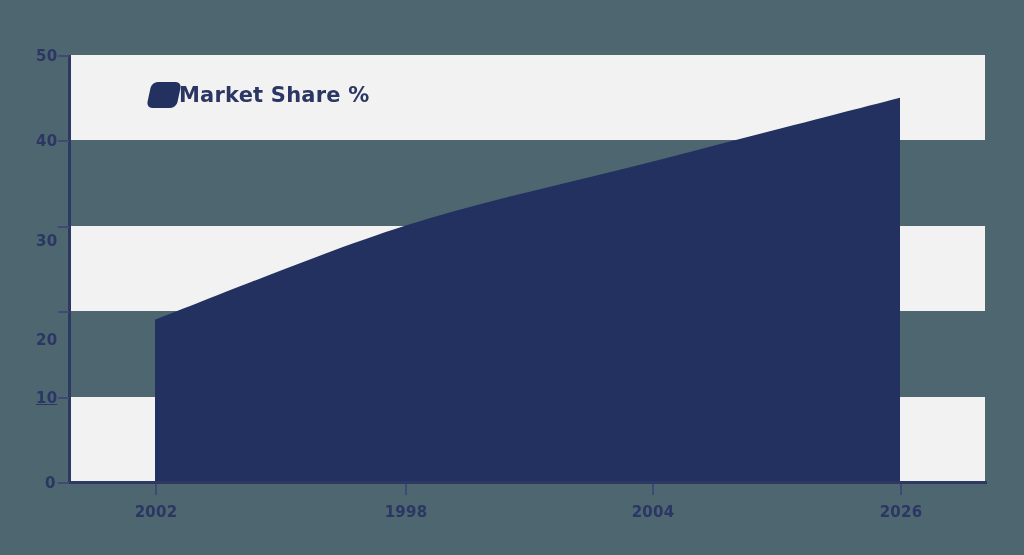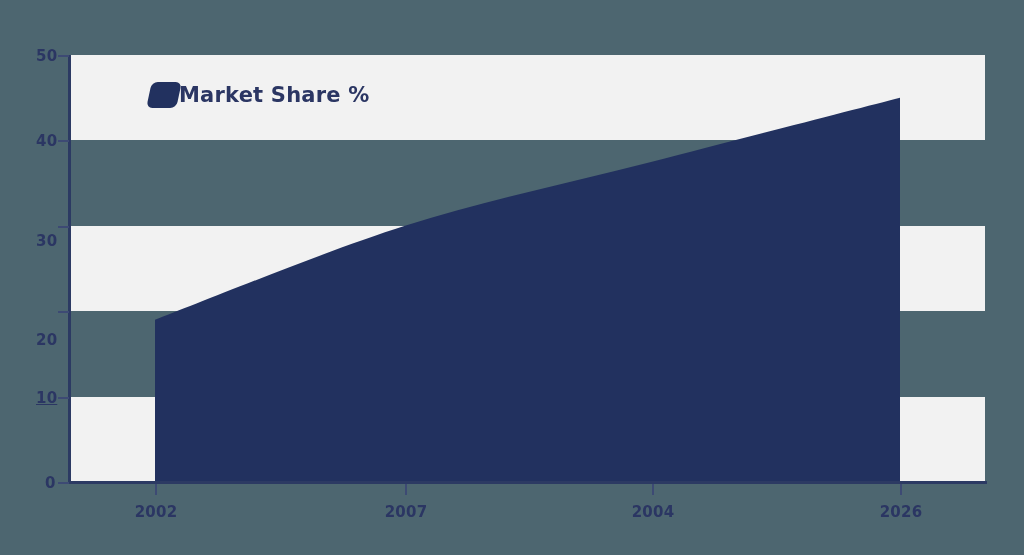--- a/index.html
+++ b/index.html
@@ -151,21 +151,21 @@
   <div class="y-tick-label" style="left:36px;top:303px;right:auto;margin-top:28px;">20</div>
   <div class="y-tick-label" style="left:36px;top:389px;right:auto;text-decoration:underline;">10</div>
   <div class="y-tick-label" style="left:45px;top:474px;right:auto;">0</div>
 
   <div class="x-tick" style="left:155px;"></div>
   <div class="x-tick" style="left:405px;"></div>
   <div class="x-tick" style="left:652px;"></div>
   <div class="x-tick" style="left:900px;"></div>
 
   <div class="x-tick-label" style="left:156px;text-align:right;">2002</div>
-  <div class="x-tick-label" style="left:406px;">2007</div>
+  <div class="x-tick-label" style="left:406px;">1998</div>
   <div class="x-tick-label" style="left:653px;">2004</div>
   <div class="x-tick-label" style="left:901px;">2026</div>
 
   <div id="legend">
     <div id="legend-swatch" style="background: rgb(34, 49, 95);"></div>
     <div id="legend-label">Market Share %</div>
   </div>
 
 </div>
 

